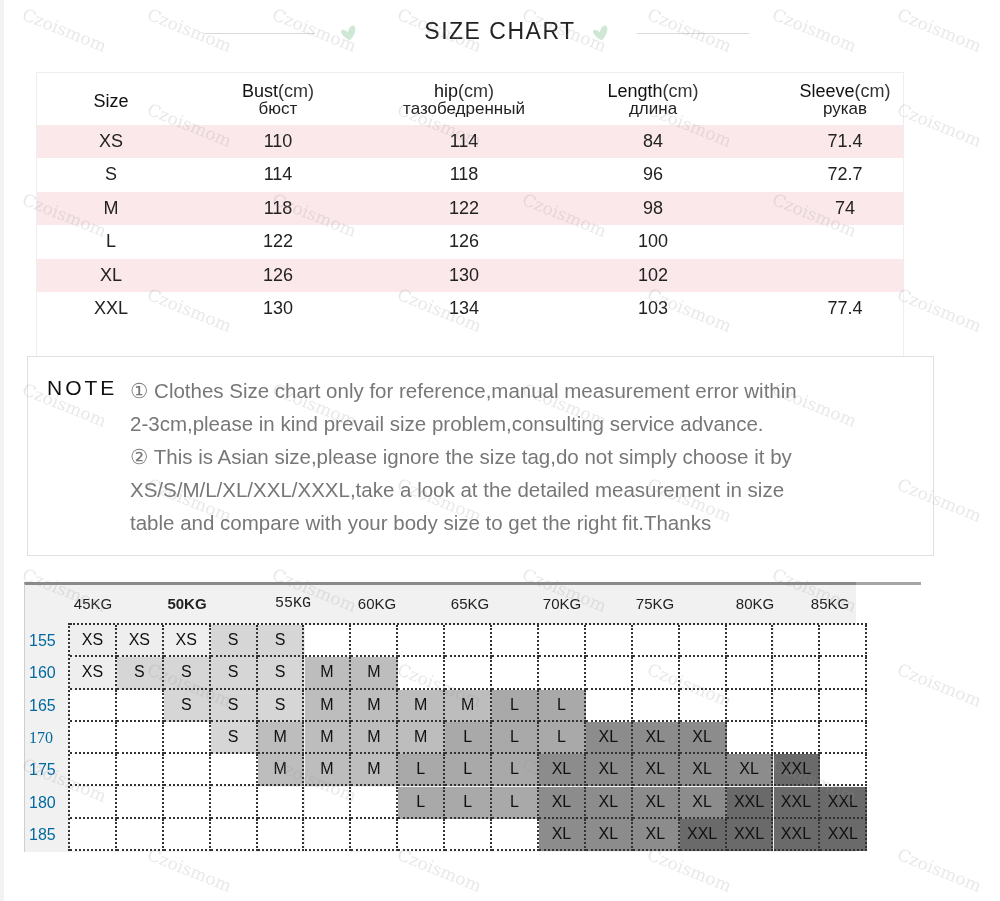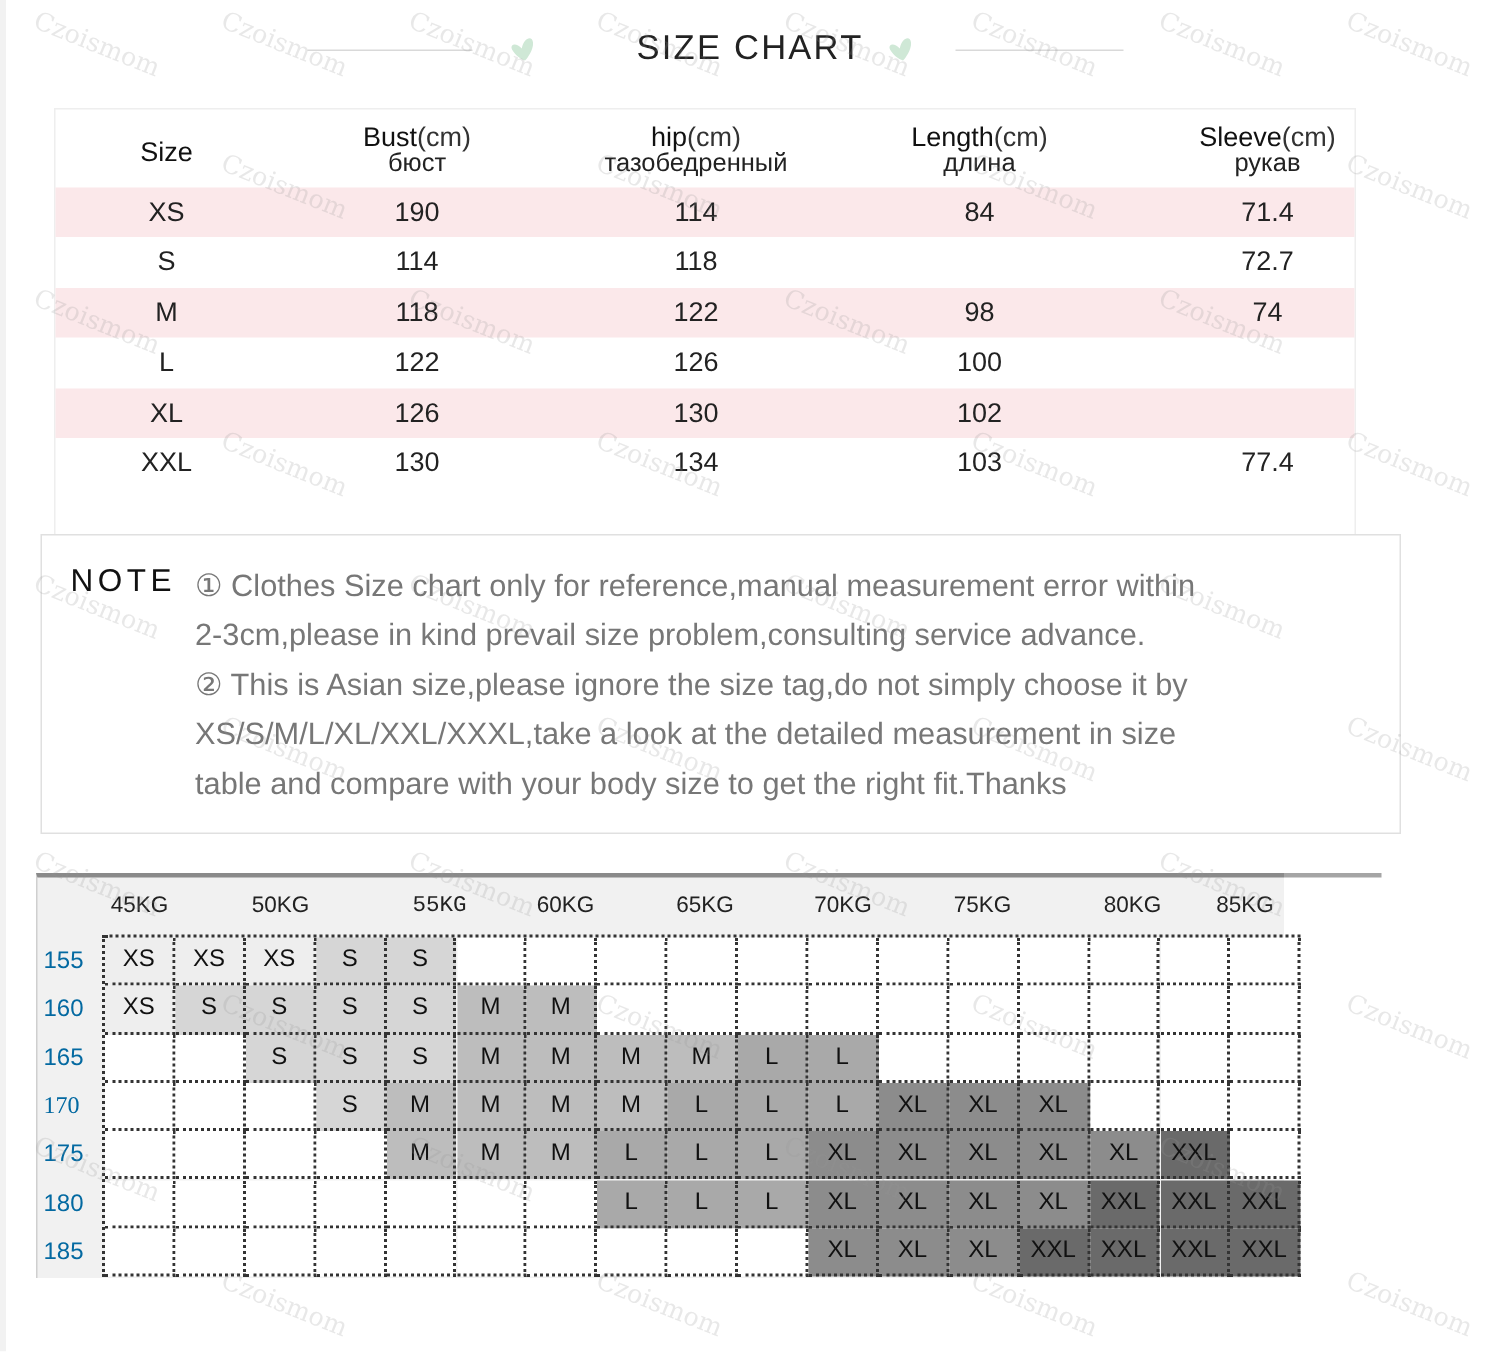--- a/index.html
+++ b/index.html
@@ -91,29 +91,30 @@
         <span class="en">Length<span class="u">(cm)</span></span>
         <span class="ru">длина</span>
       </div>
       <div class="st-col" style="left: 723px; width: 170px; top: 9px;">
         <span class="en">Sleeve<span class="u">(cm)</span></span>
         <span class="ru">рукав</span>
       </div>
     </div>
 <div class="st-row pink" style="background: rgb(251, 232, 234); top: 52px;">
       <div class="st-cell" style="left: 14px; width: 120px;">XS</div>
-      <div class="st-cell" style="left: 156px; width: 170px;">190</div>
+      <div class="st-cell" style="left: 156px; width: 170px;">110</div>
       <div class="st-cell" style="left: 327px; width: 200px;">114</div>
       <div class="st-cell" style="left: 531px; width: 170px;">84</div>
       <div class="st-cell" style="left: 723px; width: 170px;">71.4</div>
     </div>
     <div class="st-row" style="top: 85.4px;">
       <div class="st-cell" style="left: 14px; width: 120px;">S</div>
       <div class="st-cell" style="left: 156px; width: 170px;">114</div>
       <div class="st-cell" style="left: 327px; width: 200px;">118</div>
+      <div class="st-cell" style="left: 531px; width: 170px;">96</div>
       <div class="st-cell" style="left: 723px; width: 170px;">72.7</div>
     </div>
     <div class="st-row pink" style="background: rgb(251, 232, 234); top: 118.8px;">
       <div class="st-cell" style="left: 14px; width: 120px;">M</div>
       <div class="st-cell" style="left: 156px; width: 170px;">118</div>
       <div class="st-cell" style="left: 327px; width: 200px;">122</div>
       <div class="st-cell" style="left: 531px; width: 170px;">98</div>
       <div class="st-cell" style="left: 723px; width: 170px;">74</div>
     </div>
     <div class="st-row" style="top: 152.2px;">
@@ -144,21 +145,21 @@
     <p>2-3cm,please in kind prevail size problem,consulting service advance.</p>
     <p>② This is Asian size,please ignore the size tag,do not simply choose it by</p>
     <p>XS/S/M/L/XL/XXL/XXXL,take a look at the detailed measurement in size</p>
     <p>table and compare with your body size to get the right fit.Thanks</p>
   </div>
 </div>
 
 <div class="grid-wrap" id="gridWrap">
   <div class="top-extend"></div>
 <div class="wlabel" style="left: 68px;">45KG</div>
-    <div class="wlabel" style="left: 162px;">50KG</div>
+    <div class="wlabel" style="left: 162px; font-weight: bold;">50KG</div>
     <div class="wlabel" style="left: 268px; font-family: Liberation Mono, monospace;">55KG</div>
     <div class="wlabel" style="left: 352px;">60KG</div>
     <div class="wlabel" style="left: 445px;">65KG</div>
     <div class="wlabel" style="left: 537px;">70KG</div>
     <div class="wlabel" style="left: 630px;">75KG</div>
     <div class="wlabel" style="left: 719px; margin-left: 11px;">80KG</div>
     <div class="wlabel" style="left: 805px;">85KG</div>
     <div class="hlabel" style="top: 40px; height: 32.3px; line-height: 32.3px;">155</div>
     <div class="hlabel" style="top: 72.3px; height: 32.3px; line-height: 32.3px;">160</div>
     <div class="hlabel" style="top: 104.6px; height: 32.3px; line-height: 32.3px;">165</div>

